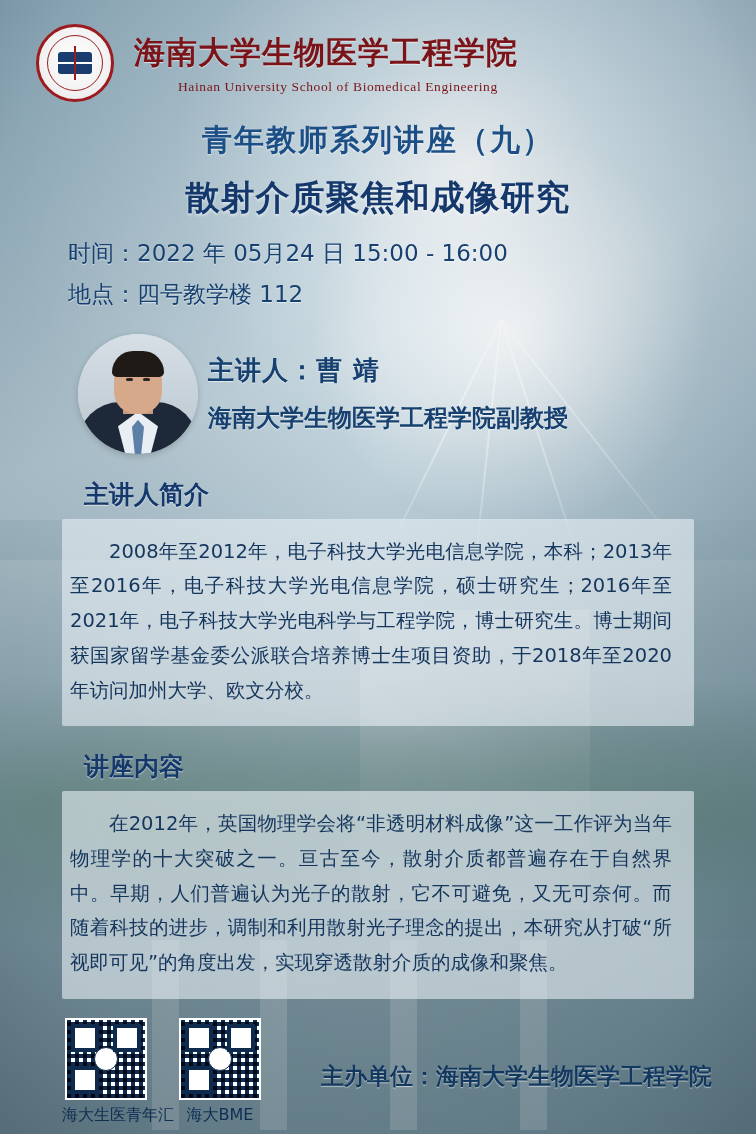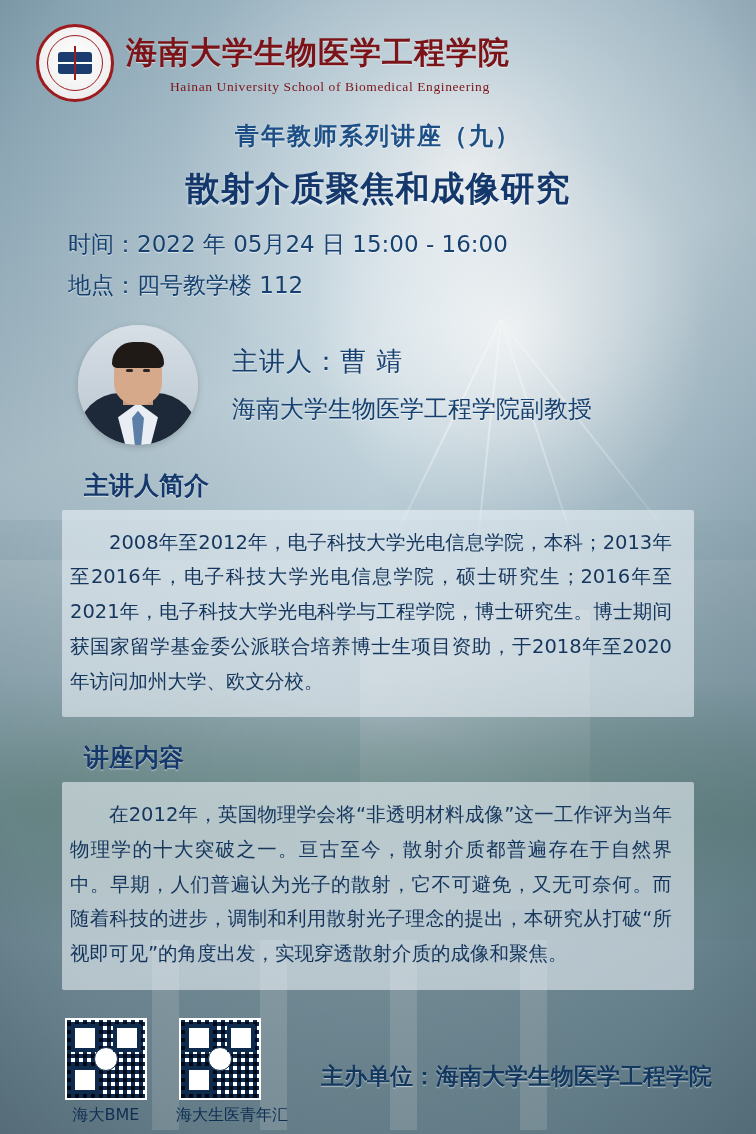--- a/index.html
+++ b/index.html
@@ -74,20 +74,21 @@
     pointer-events: none;
   }
 
   .content { position: relative; }
 
   
   .header {
     display: flex;
     align-items: center;
     padding: 24px 0 0 36px;
+    gap: 8px;
   }
   .logo-mark {
     position: relative;
     width: 78px; height: 78px;
     flex: 0 0 78px;
   }
   .logo-ring {
     position: absolute; inset: 0;
     border-radius: 50%;
     border: 3px solid #9b1b1f;
@@ -133,21 +134,21 @@
     margin-top: 5px;
     white-space: nowrap;
     margin-left: 44px;
   }
 
   
   .series {
     text-align: center;
     margin-top: 18px;
     font-family: "DejaVu Sans", sans-serif;
-    font-size: 24px;
+    font-size: 30px;
     font-weight: bold;
     color: #1c4f86;
     letter-spacing: 2px;
     text-shadow: 0 1px 2px rgba(255,255,255,.65);
   }
 
   
   .title {
     text-align: center;
     margin-top: 12px;
@@ -220,24 +221,25 @@
     position: absolute; left: 50%; top: 17px; transform: translateX(-50%);
     width: 52px; height: 26px; border-radius: 26px 26px 6px 6px;
     background: #201a16;
   }
   .p-eye {
     position: absolute; top: 44px; width: 7px; height: 3px; background: #2b2320; border-radius: 2px;
   }
   .p-eye.l { left: 48px; }
   .p-eye.r { left: 65px; }
   .speaker-text {
-    margin-left: 34px;
+    margin-left: 10px;
     font-family: "DejaVu Sans", sans-serif;
     color: #16406f;
     text-shadow: 0 1px 1px rgba(255,255,255,.6);
+    font-weight: bold;
   }
   .speaker-name { font-size: 26px; letter-spacing: 1px; }
   .speaker-affil { font-size: 24px; margin-top: 14px; }
 
   
   .section-head {
     margin: 24px 0 8px 84px;
     font-family: "DejaVu Sans", sans-serif;
     font-size: 25px;
     font-weight: bold;
@@ -385,25 +387,25 @@
 
   </div>
 
   <div class="footer">
     <div class="qr-group">
       <div class="qr-item">
         <div class="qr">
           <div class="qr-eye-bl"></div>
           <div class="qr-center"></div>
         </div>
-        <div class="qr-label">海大BME</div>
+        <div class="qr-label">海大生医青年汇</div>
       </div>
       <div class="qr-item">
         <div class="qr">
           <div class="qr-eye-bl"></div>
           <div class="qr-center"></div>
         </div>
-        <div class="qr-label">海大生医青年汇</div>
+        <div class="qr-label">海大BME</div>
       </div>
     </div>
     <div class="organizer">主办单位：海南大学生物医学工程学院</div>
   </div>
 </div>
 
 </body></html>

